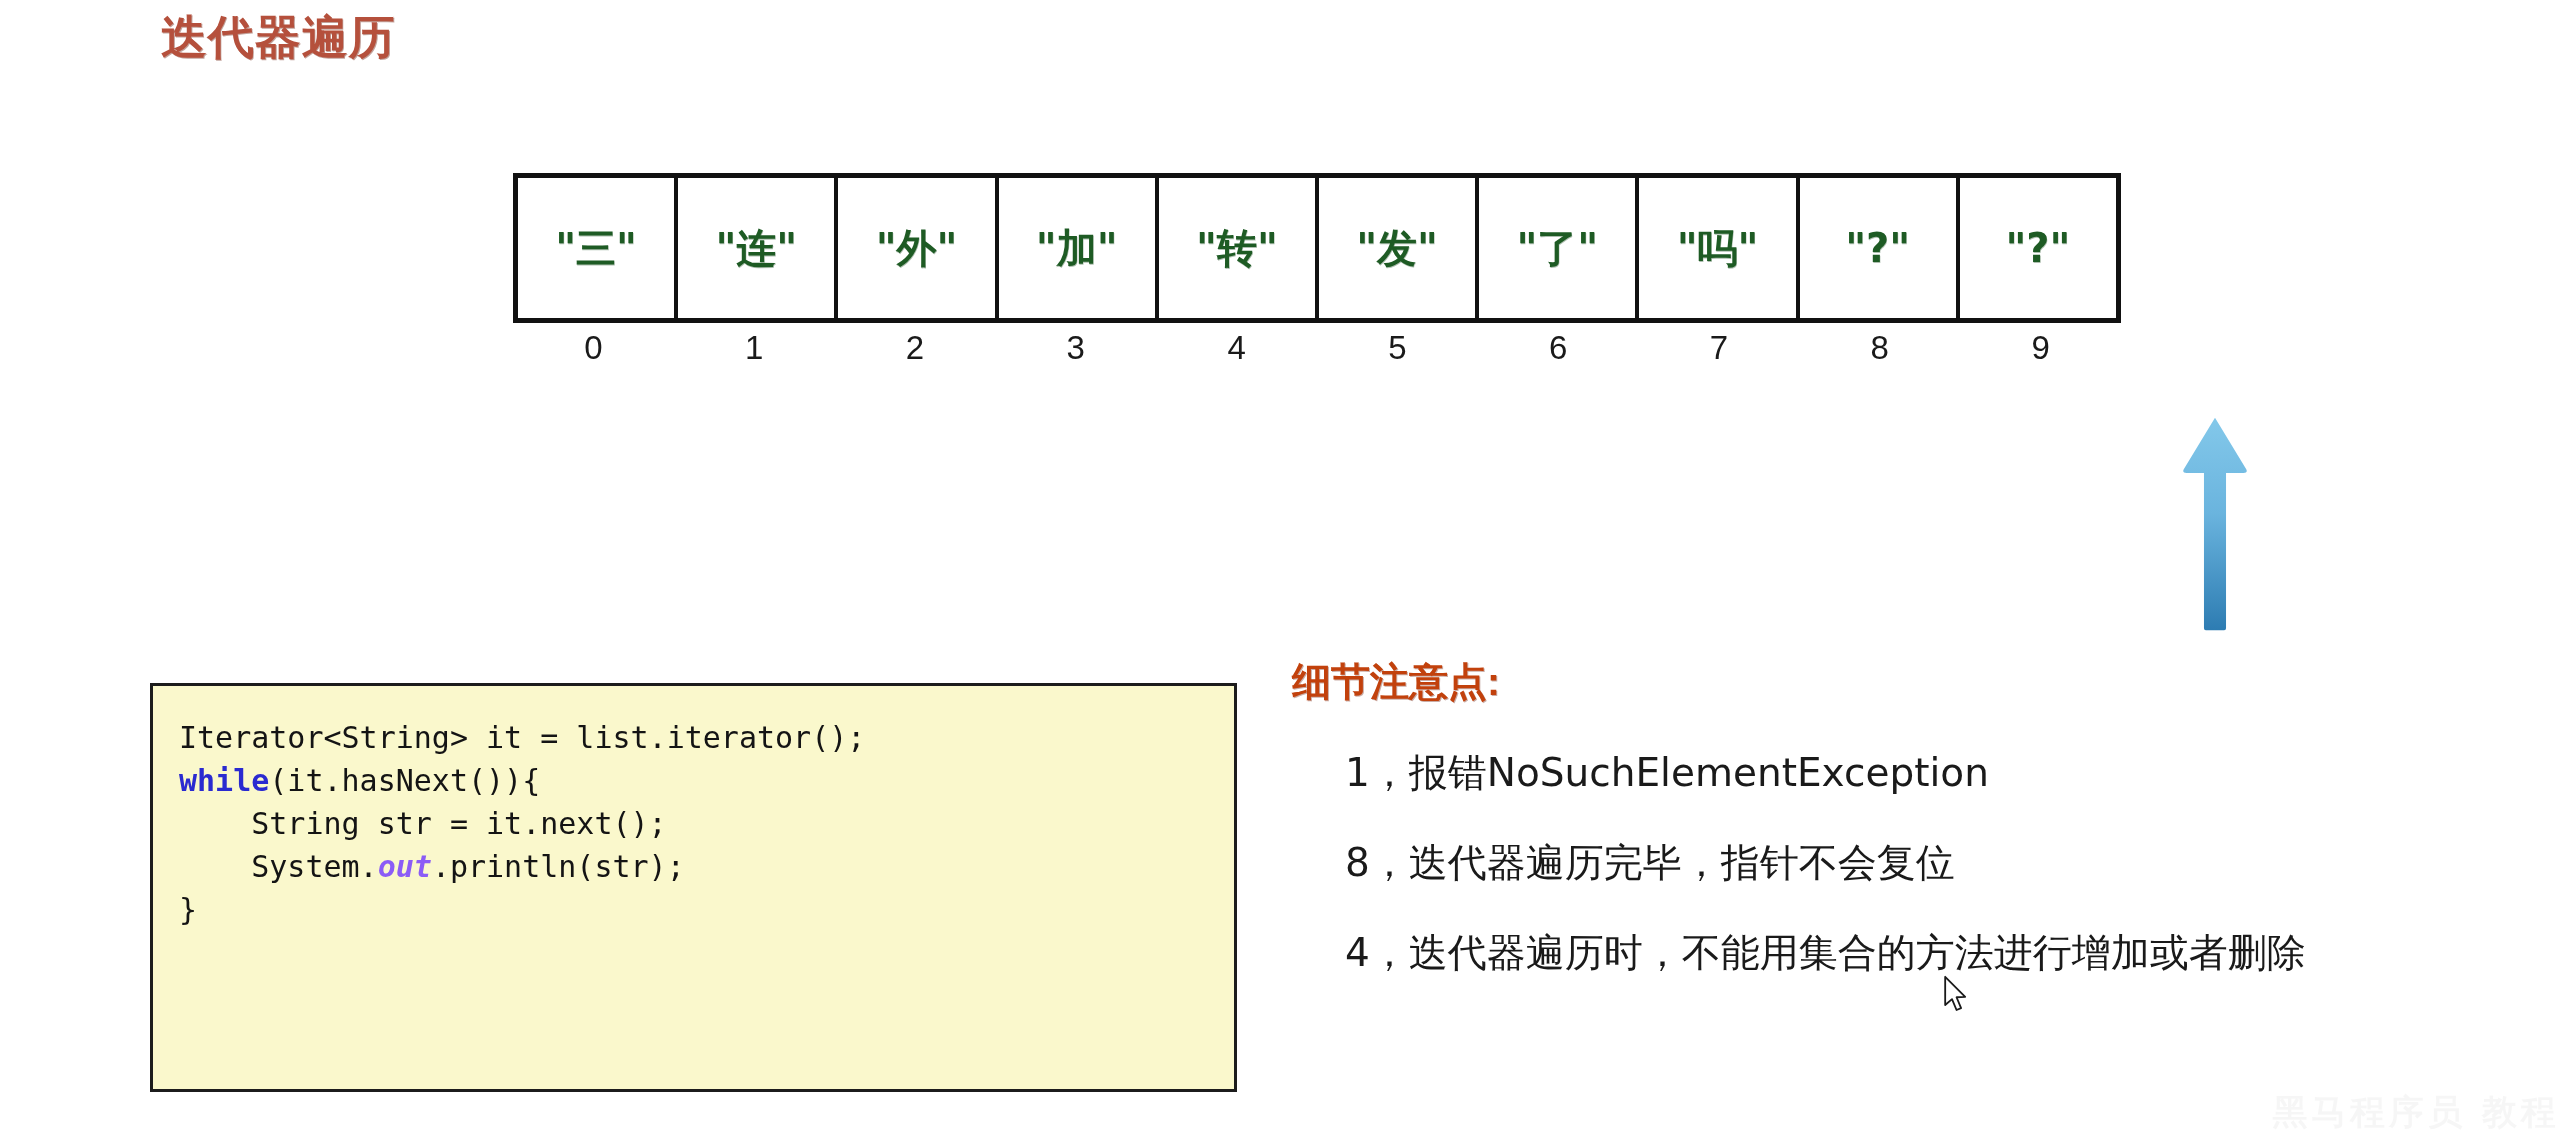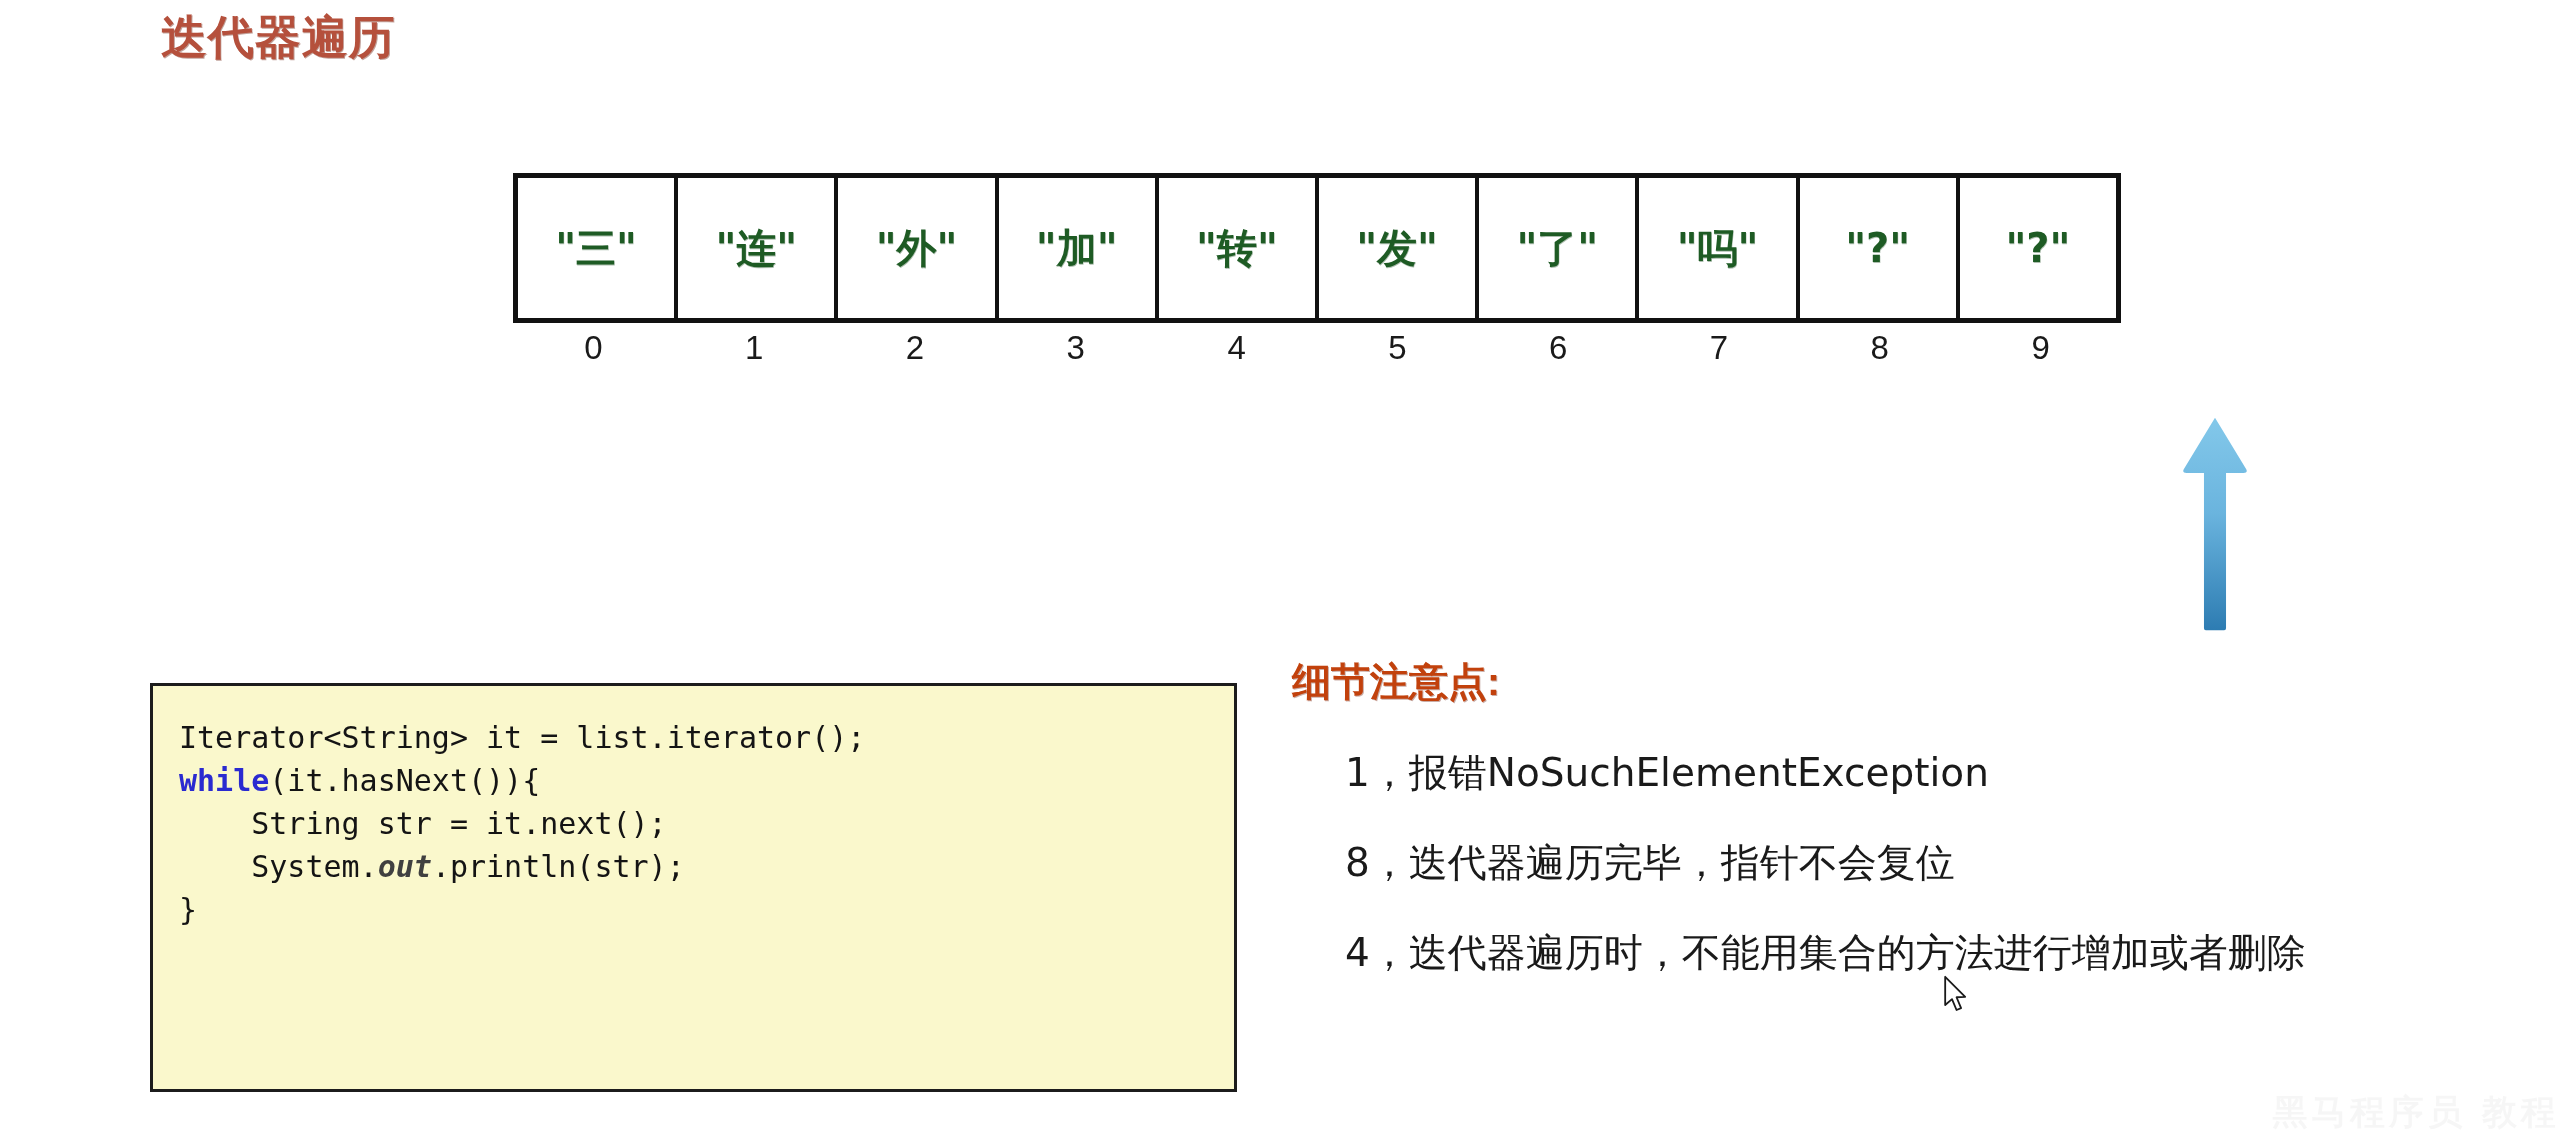--- a/index.html
+++ b/index.html
@@ -97,21 +97,21 @@
     box-sizing: border-box;
     padding: 31px 0 12px 26px;
     font-family: "DejaVu Sans Mono", "Liberation Mono", monospace;
     font-size: 30px;
     color: #141414;
     line-height: 1.43;
     overflow: hidden;
   }
   .code-line { white-space: pre; }
   .kw-while { color: #2a2ad0; font-weight: bold; }
-  .kw-out { color: #404040; font-style: italic; font-weight: bold; }
+  .kw-out { color: #8b5cf6; font-style: italic; font-weight: bold; }
 
   
   #notes-heading {
     position: absolute;
     left: 1292px;
     top: 655px;
     font-size: 39px;
     font-weight: bold;
     color: #c2410c;
     text-shadow: 0.9px 0.9px 0 rgba(120,50,35,0.4);

